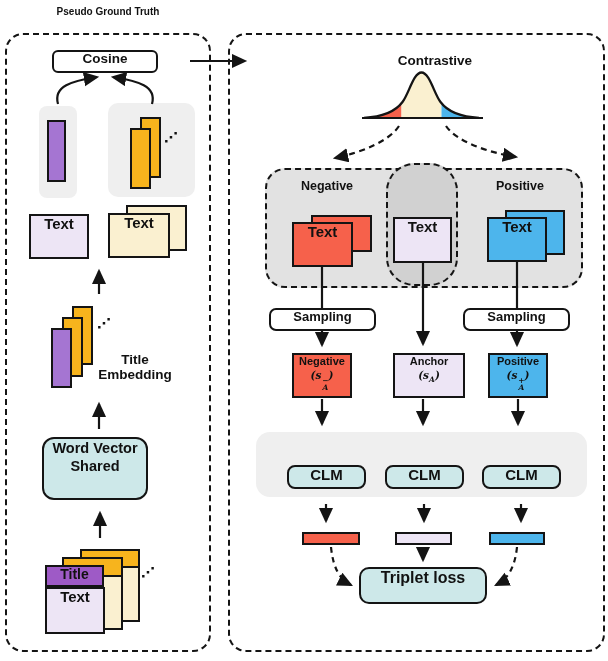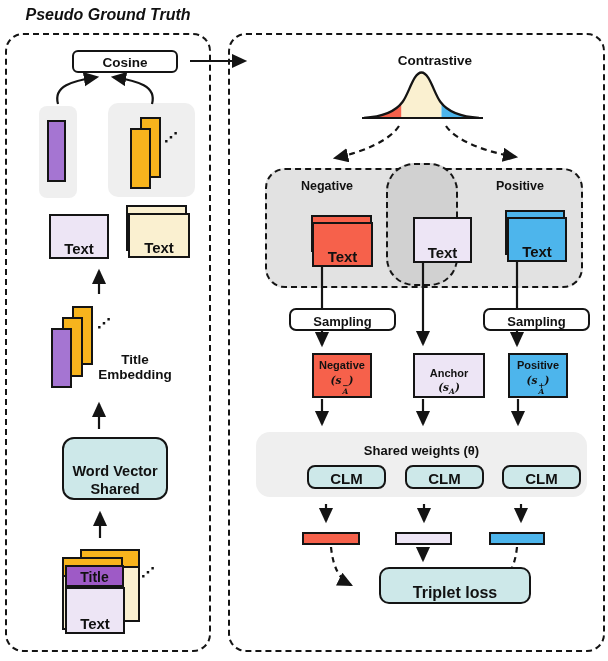--- a/index.html
+++ b/index.html
@@ -8,22 +8,22 @@
     font-family:"Liberation Sans",sans-serif;color:#111;overflow:hidden;
     outline:1px solid #c9c9c9;
   }
   .panel{
     position:absolute;border:2.5px dashed #141414;border-radius:18px;
     box-sizing:border-box;z-index:0;background:transparent;
   }
   .fill{position:absolute;box-sizing:border-box;}
   .box{
     position:absolute;box-sizing:border-box;border:2px solid var(--ink,#141414);
-    display:flex;flex-direction:column;align-items:center;justify-content:flex-end;
-    font-weight:bold;color:#111;text-align:center;line-height:1.1;margin-left:20px;
+    display:flex;flex-direction:column;align-items:center;justify-content:flex-start;
+    font-weight:bold;color:#111;text-align:center;line-height:1.1;
   }
   .label{position:absolute;font-weight:bold;color:#111;text-align:center;line-height:1.15;}
   .dots{position:absolute;font-family:"DejaVu Sans",sans-serif;font-weight:bold;color:#111;font-size:14px;z-index:4;}
   .rounded6{border-radius:6px;}
   .rounded8{border-radius:8px;}
   .rounded10{border-radius:10px;}
   .rounded12{border-radius:12px;}
   .z1{z-index:1}.z2{z-index:2}.z3{z-index:3}.z4{z-index:4}.z5{z-index:5}
   #overlay{position:absolute;left:0;top:0;z-index:3;pointer-events:none;}
   #gauss{position:absolute;left:355px;top:60px;z-index:2;}
@@ -41,21 +41,21 @@
     font-family:"DejaVu Serif",serif;font-style:italic;font-weight:bold;font-size:14.5px;
   }
   .formula sub{font-size:10px;}
   .twoline span{display:block;}
 </style>
 </head>
 <body>
 
 <div id="canvas">
 
-  <div class="label" style="left:5px;top:6px;width:206px;font-size:16px;font-style:italic;">Pseudo Ground Truth</div>
+  <div class="label" style="left:5px;top:6px;width:206px;font-size:10px;">Pseudo Ground Truth</div>
 
   <div class="panel" style="left:5px;top:33px;width:206px;height:619px;"></div>
   <div class="panel" style="left:228px;top:33px;width:377px;height:619px;"></div>
 
   <div class="box rounded6 z4" style="left:52px;top:50px;width:106px;height:23px;background:#fff;font-size:13.5px;">
     <span>Cosine</span>
   </div>
 
   <div class="fill rounded8 z1" style="left:39px;top:106px;width:38px;height:92px;background:var(--gray-light,#EFEFEF);"></div>
   <div class="fill rounded10 z1" style="left:108px;top:103px;width:87px;height:94px;background:var(--gray-light,#EFEFEF);"></div>
@@ -155,36 +155,35 @@
   </div>
   <div class="box z4" style="left:488px;top:353px;width:60px;height:45px;background:var(--blue,#4DB5EC);font-size:11px;">
     <span>Positive</span>
     <span class="math"><span>(s</span><span class="stack">
           <span class="ssup">+</span>
           <span class="ssub">A</span>
         </span><span>)</span></span>
   </div>
 
   <div class="fill z1" style="left:256px;top:432px;width:331px;height:65px;background:var(--gray-light,#EFEFEF);border-radius:14px;"></div>
-  <div class="label z4" style="left:256px;top:444px;width:331px;font-size:13px;">Shared weights (θ)</div>
   <div class="box rounded8 z4" style="left:287px;top:465px;width:79px;height:24px;background:var(--teal,#CDE8E9);font-size:15px;">
     <span>CLM</span>
   </div>
   <div class="box rounded8 z4" style="left:385px;top:465px;width:79px;height:24px;background:var(--teal,#CDE8E9);font-size:15px;">
     <span>CLM</span>
   </div>
   <div class="box rounded8 z4" style="left:482px;top:465px;width:79px;height:24px;background:var(--teal,#CDE8E9);font-size:15px;">
     <span>CLM</span>
   </div>
 
   <div class="fill z4" style="left:302px;top:532px;width:58px;height:13px;background:var(--red,#F6614B);border:2px solid var(--ink,#141414);"></div>
   <div class="fill z4" style="left:395px;top:532px;width:57px;height:13px;background:var(--lavender,#EDE5F5);border:2px solid var(--ink,#141414);"></div>
   <div class="fill z4" style="left:489px;top:532px;width:56px;height:13px;background:var(--blue,#4DB5EC);border:2px solid var(--ink,#141414);"></div>
 
-  <div class="box rounded10 z4" style="left:359px;top:567px;width:152px;height:37px;background:var(--teal,#CDE8E9);border-width:2.2px;font-size:16px;">
+  <div class="box rounded10 z4" style="left:359px;top:567px;width:128px;height:37px;background:var(--teal,#CDE8E9);border-width:2.2px;font-size:16px;">
     <span>Triplet loss</span>
   </div>
 
   <svg id="overlay" width="608" height="661" viewBox="0 0 608 661">
     <defs>
       <marker id="ah" markerWidth="7.5" markerHeight="7.5" refX="6" refY="3.25" orient="auto">
         <path d="M0,0 L7,3.25 L0,6.5 Z" fill="#141414"></path>
       </marker>
     </defs>
     <g fill="none" stroke="#141414" stroke-width="2.2">

